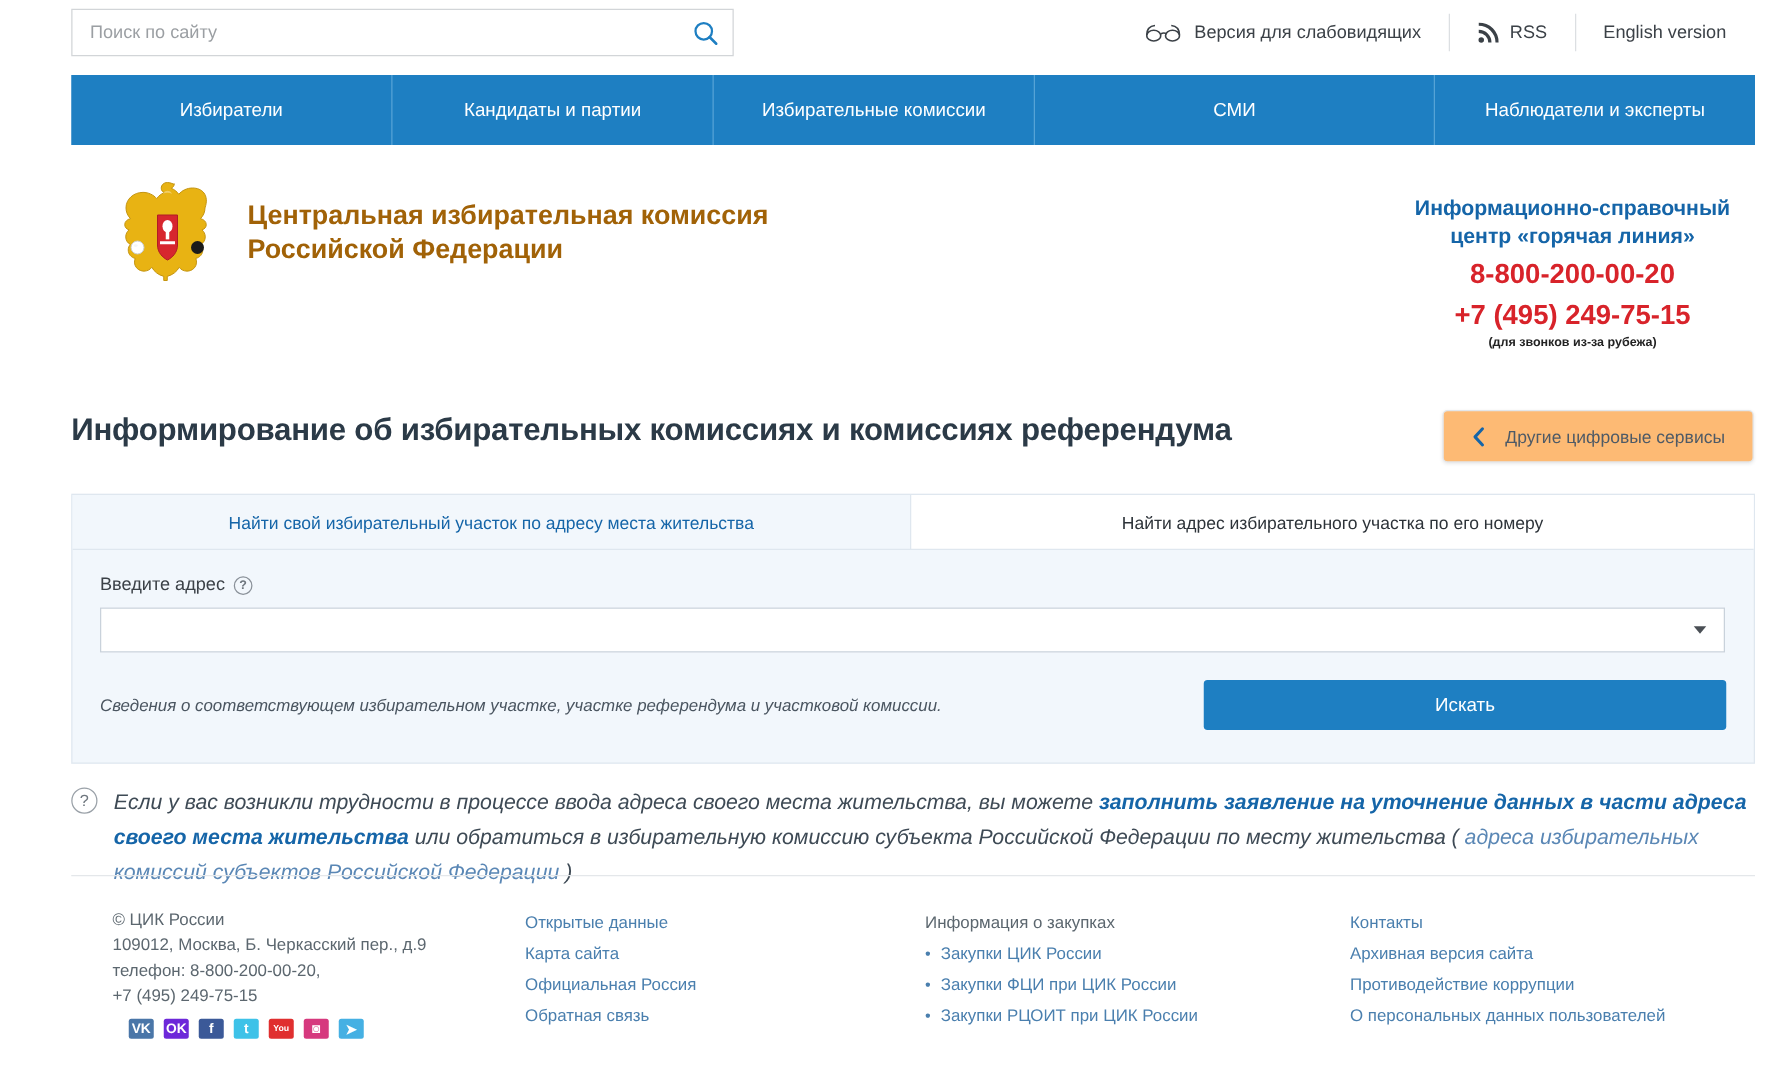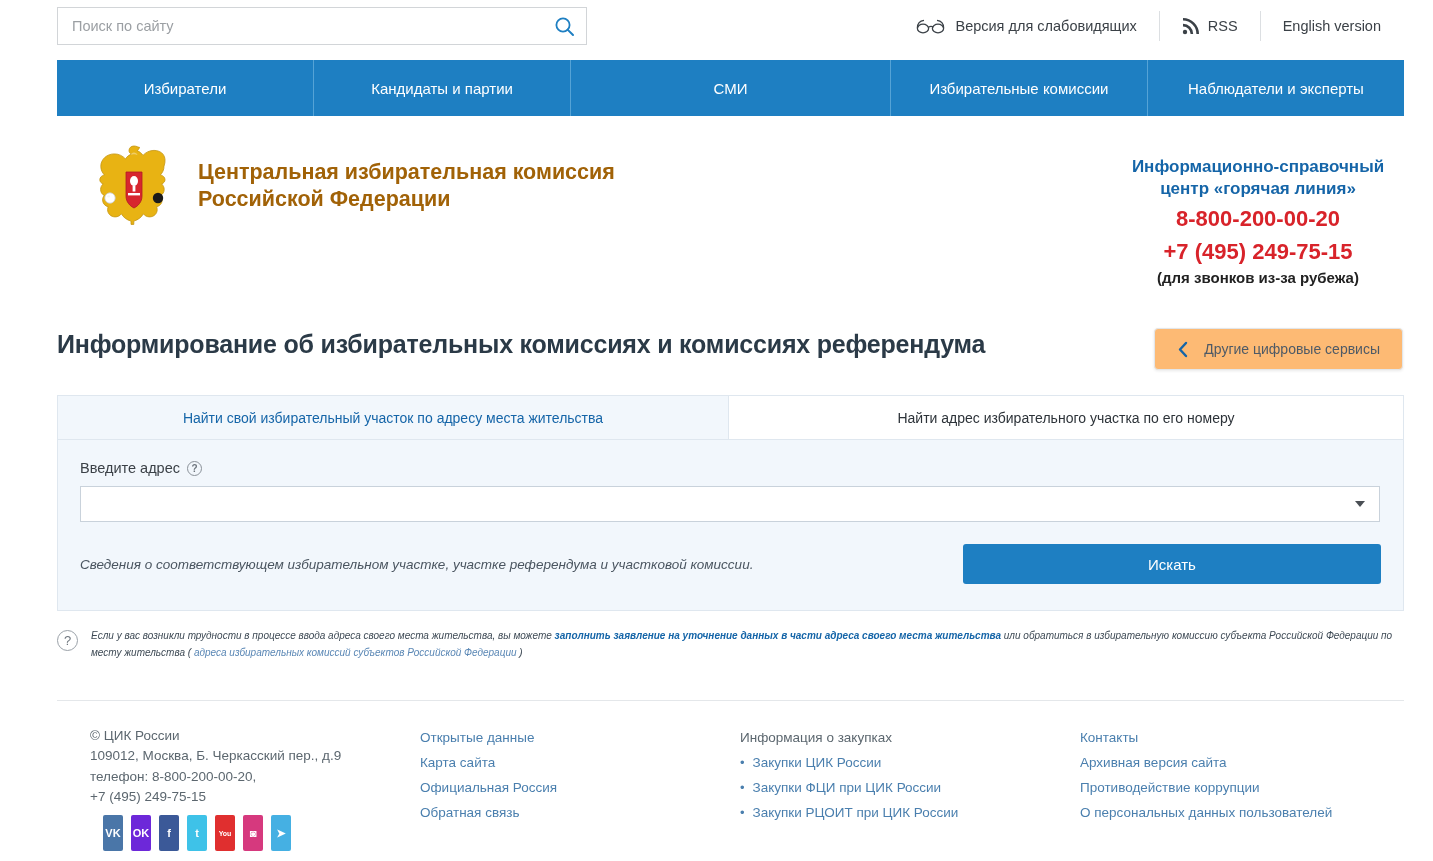--- a/index.html
+++ b/index.html
@@ -73,21 +73,21 @@
     position: absolute; right: 30px; top: 156px; text-align: center; width: 290px;
   }
   .hotline-title {
     color: #1565a8; font-size: 17px; font-weight: bold; line-height: 1.28;
     white-space: pre-line;
   }
   .hotline-phone {
     color: #d8232a; font-size: 22px; font-weight: bold; line-height: 1.3;
     margin-top: 5px;
   }
-  .hotline-note { color: #222; font-size: 15px; font-weight: bold; margin-top: 2px; }
+  .hotline-note { color: #222; font-size: 10px; font-weight: bold; margin-top: 2px; }
 
   
   .page-title {
     position: absolute; left: 57px; top: 330px;
     font-size: 25px; font-weight: bold; color: #2b3a47;
     letter-spacing: -0.2px;
   }
   .services-btn {
     position: absolute; right: 30px; top: 328px;
     height: 42px; min-width: 240px;
@@ -157,21 +157,21 @@
     position: absolute; left: 57px; top: 628px; width: 1347px;
     display: flex; gap: 13px; align-items: flex-start;
   }
   .note-icon {
     width: 21px; height: 21px; border-radius: 50%;
     border: 1px solid #9aa1a8; color: #6e767e; flex: 0 0 21px;
     font-size: 13px; display: flex; align-items: center; justify-content: center;
     margin-top: 2px;
   }
   .note-text {
-    font-size: 10px; line-height: 1.65; color: #3e4a55; font-style: italic;
+    font-size: 17px; line-height: 1.65; color: #3e4a55; font-style: italic;
   }
   .note-link-bold { color: #1565a8; font-weight: bold; font-style: italic; cursor: pointer; }
   .note-link { color: #5a87b5; font-style: italic; cursor: pointer; }
 
   .divider {
     position: absolute; left: 57px; top: 700px; width: 1347px; height: 1px;
     background: #e4e7ea;
   }
 
   
@@ -187,21 +187,21 @@
   }
   .f-head { font-size: 13.5px; color: #5c676f; line-height: 1.85; }
   .f-bullet { display: flex; align-items: baseline; gap: 8px; }
   .f-bullet::before { content: "•"; color: #4a7fae; font-size: 13px; }
 
   .socials {
     position: absolute; left: 103px; top: 815px;
     display: flex; gap: 8px;
   }
   .soc {
-    width: 20px; height: 36px; border-radius: 2px;
+    width: 20px; height: 16px; border-radius: 2px;
     display: flex; align-items: center; justify-content: center;
     cursor: pointer; color: #fff; font-size: 11px; font-weight: bold;
   }
 </style>
 </head>
 <body>
 
 <div class="page">
 
   <div class="topbar">
@@ -242,25 +242,25 @@
     </div>
   </div>
 
   <div class="nav">
     <div class="nav-item">
       <span>Избиратели</span>
     </div>
     <div class="nav-item">
       <span>Кандидаты и партии</span>
     </div>
+    <div class="nav-item">
+      <span>Избирательные комиссии</span>
+    </div>
     <div class="nav-item wide">
       <span>СМИ</span>
-    </div>
-    <div class="nav-item">
-      <span>Избирательные комиссии</span>
     </div>
     <div class="nav-item">
       <span>Наблюдатели и эксперты</span>
     </div>
   </div>
 
   <div class="brand">
     <svg width="92" height="92" viewBox="0 0 92 92">
       <g fill="#e8b313" stroke="#c49410" stroke-width="0.8">
         <path d="M46 6c-3 0-5 2-5 4.5 0 2 1.2 3 2.4 3.6-2.4 1-4.6 2.6-6 4.8-2.6-3-6.6-5-11-5-7.6 0-13.6 5.4-13.6 12.4 0 3.4 1.4 6.4 3.6 8.6-2.6.6-4.6 2.4-4.6 4.8 0 2 1.4 3.6 3.4 4.2-1.6 1.4-2.6 3.4-2.6 5.6 0 2.6 1.4 4.8 3.6 6-1 1.2-1.6 2.8-1.6 4.4 0 3.4 2.4 6.2 5.6 6.8-.4.9-.6 1.9-.6 3 0 4 3.4 7.2 7.6 7.2 2.6 0 4.9-1.2 6.3-3.1 1.6 3.4 5.2 6.1 9.5 7.3v3.3h2.8v-3.3c4.3-1.2 7.9-3.9 9.5-7.3 1.4 1.9 3.7 3.1 6.3 3.1 4.2 0 7.6-3.2 7.6-7.2 0-1.1-.2-2.1-.6-3 3.2-.6 5.6-3.4 5.6-6.8 0-1.6-.6-3.2-1.6-4.4 2.2-1.2 3.6-3.4 3.6-6 0-2.2-1-4.2-2.6-5.6 2-.6 3.4-2.2 3.4-4.2 0-2.4-2-4.2-4.6-4.8 2.2-2.2 3.6-5.2 3.6-8.6C79.6 15.8 73.6 10.4 66 10.4c-4.4 0-8.4 2-11 5-1.4-2.2-3.6-3.8-6-4.8 1.2-.6 2.4-1.6 2.4-3.6C51.4 8 49 6 46 6z"></path>

